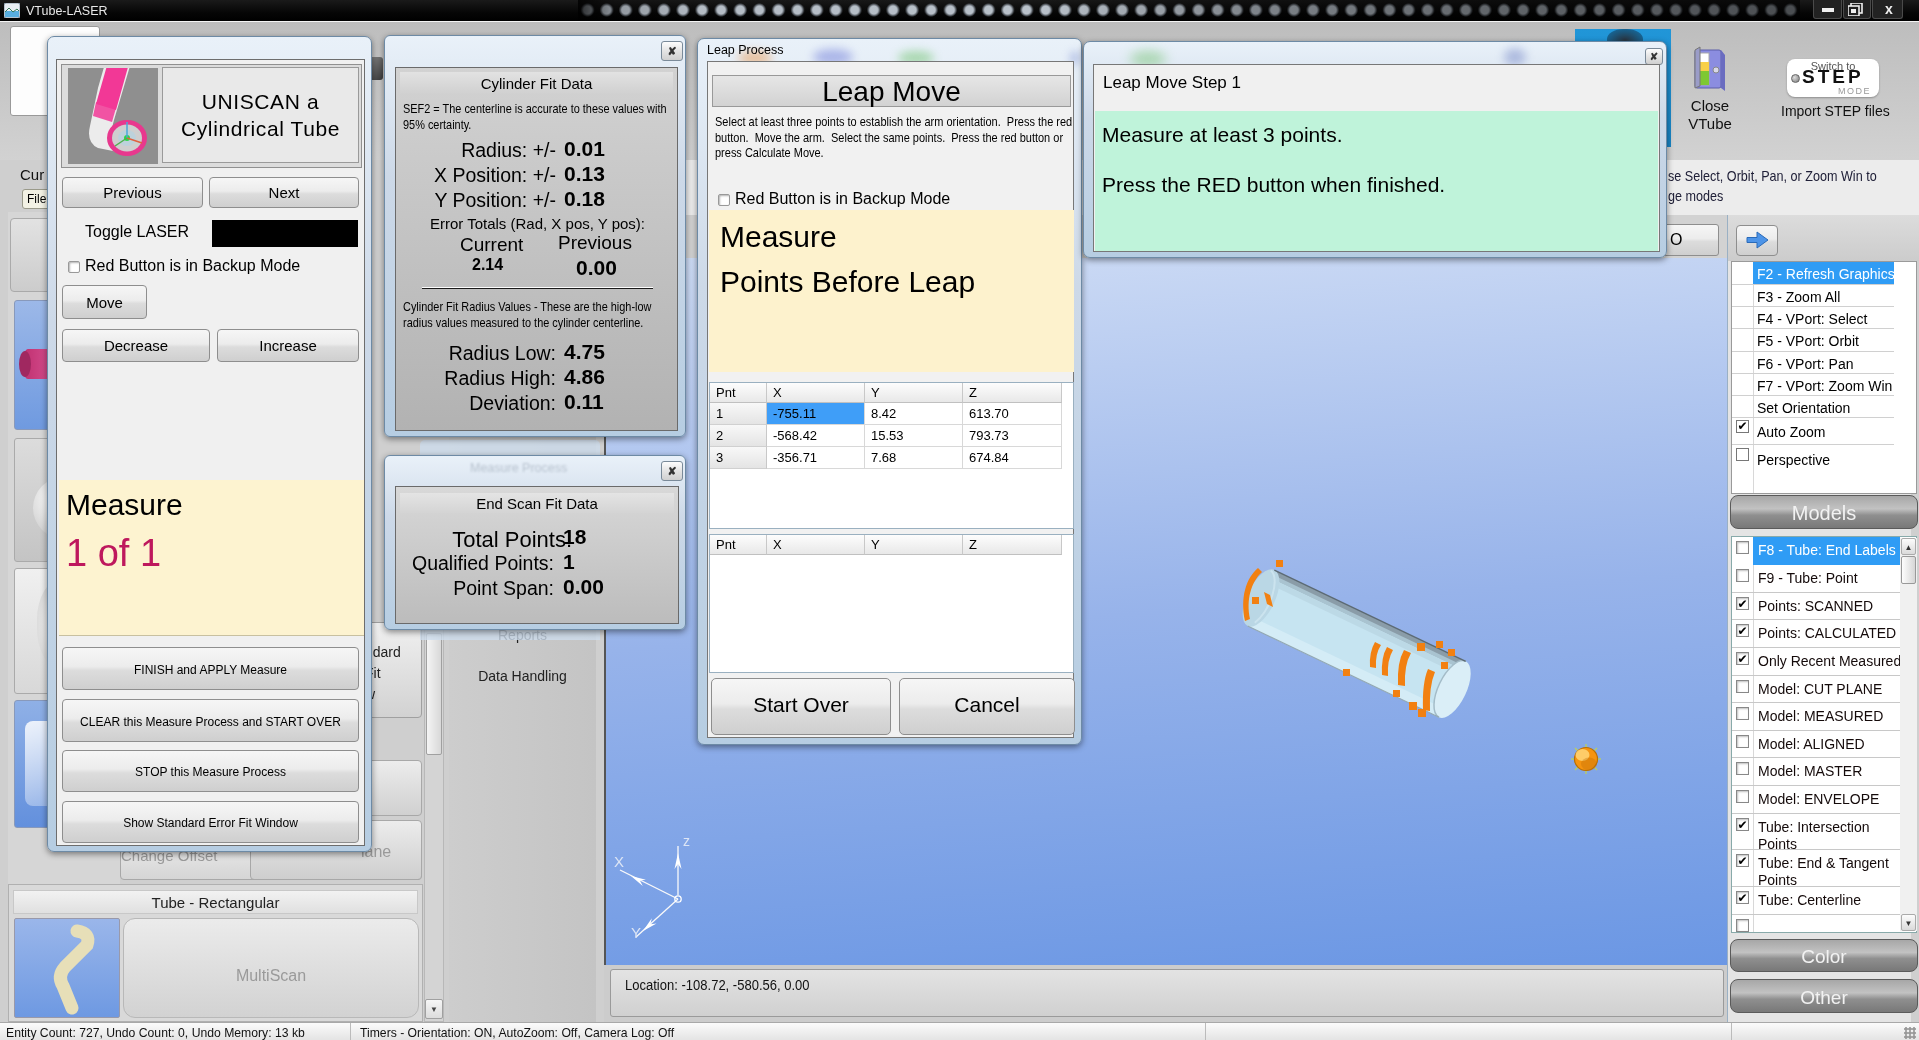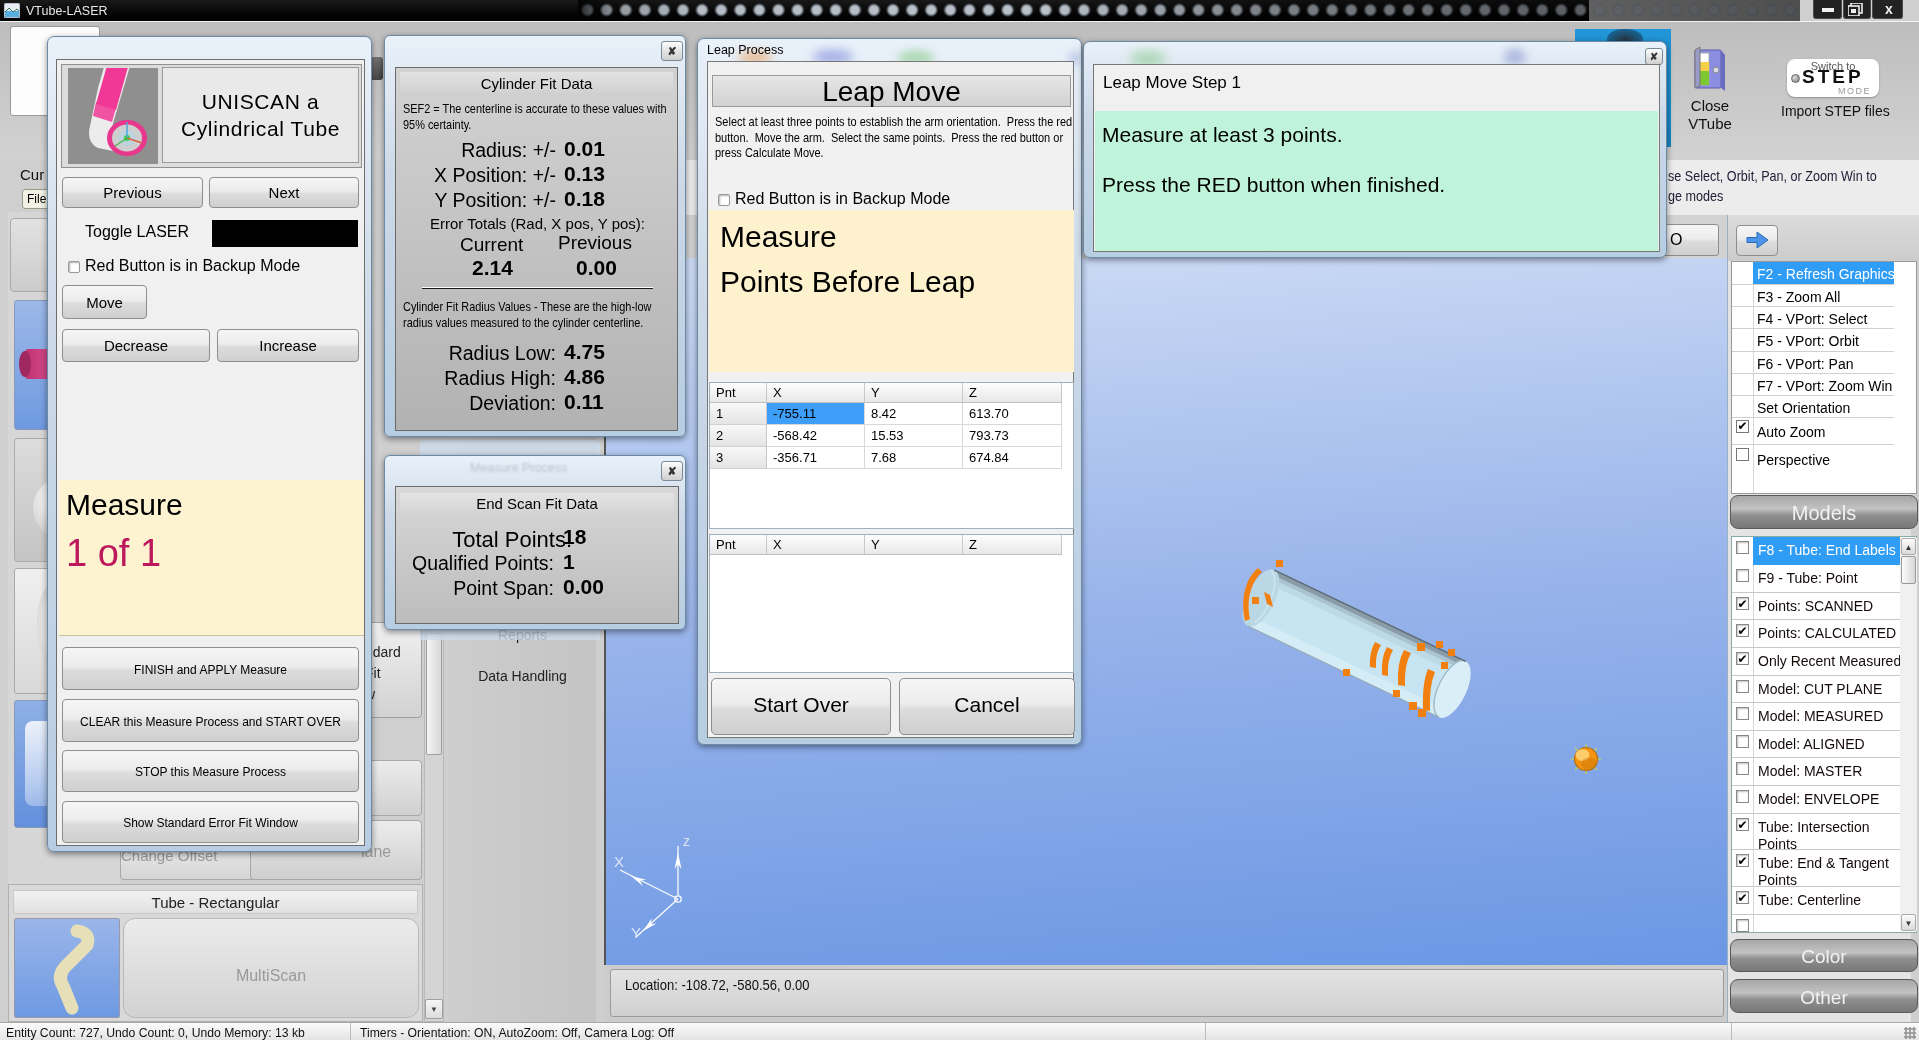--- a/index.html
+++ b/index.html
@@ -14,21 +14,21 @@
 .xbtn{background:linear-gradient(#fdfdfd,#e6e6e6 45%,#d0d0d0);border:1px solid #7a8a99;
 border-radius:3px;color:#333;text-align:center;font-weight:bold}
 .mrow{left:0px;width:168px;border-bottom:1px solid #c8c8c8;color:#140a0a;font-size:14px;padding:5px 0 0 26px;white-space:nowrap;overflow:hidden}
 .mchk{left:4px;width:13px;height:13px;background:#fff;border:1px solid #888;box-shadow:inset 1px 1px 2px rgba(0,0,0,.25);font-size:12px;line-height:12px;text-align:center;color:#000}
 .thead{top:0;height:20px;background:linear-gradient(#fdfdfd,#e8e8e8);border-right:1px solid #c8c8c8;border-bottom:1px solid #c0c0c0;font-size:13px;color:#000;padding:2px 0 0 6px}
 .trh{left:0;width:57px;height:22px;background:linear-gradient(#f8f8f8,#e4e4e4);border-right:1px solid #c8c8c8;border-bottom:1px solid #d0d0d0;font-size:13px;color:#000;padding:3px 0 0 6px}
 .tcell{height:22px;border-right:1px solid #d8d8d8;border-bottom:1px solid #d8d8d8;font-size:13px;color:#000;padding:3px 0 0 6px}
 </style></head>
 <body>
 
-<div class="abs" id="titlebar" style="left:0;top:0;width:1589px;height:21px;background:linear-gradient(#1a1a1a,#060606 60%,#000)">
+<div class="abs" id="titlebar" style="left:0;top:0;width:1919px;height:21px;background:linear-gradient(#1a1a1a,#060606 60%,#000)">
   <div class="abs" style="left:578px;top:0;width:1222px;height:21px;
     background-image:radial-gradient(circle 7px at 9.5px 10px,rgba(205,214,224,.95) 0 4px,rgba(170,182,196,.55) 5.5px,rgba(0,0,0,0) 7px);
     background-size:19.1px 21px;background-position:0 0"></div>
   <div class="abs" style="left:578px;top:0;width:1222px;height:21px;background:linear-gradient(90deg,rgba(0,0,0,.8) 0,rgba(0,0,0,.25) 3%,rgba(0,0,0,.08) 10%,rgba(0,0,0,.05) 38%,rgba(0,0,0,.35) 55%,rgba(0,0,0,.5) 75%,rgba(0,0,0,.62) 100%);"></div>
   <svg class="abs" style="left:4px;top:3px" width="16" height="15">
     <rect x="0" y="0" width="16" height="15" rx="2" fill="#e8eef4" stroke="#8899aa"></rect>
     <rect x="1" y="8" width="14" height="6" fill="#58aee0"></rect>
     <path d="M1 9 L5 5 L9 9 L13 6 L15 8" stroke="#3a7a5a" fill="none"></path>
   </svg>
   <div class="abs" style="left:26px;top:4px;color:#e8e8e8;font-size:12.5px">VTube-LASER</div>
@@ -336,21 +336,21 @@
   <div class="abs" style="left:7px;top:33px;font-size:13px;color:#000;line-height:16px;white-space:nowrap;transform:scaleX(.84);transform-origin:left top">SEF2 = The centerline is accurate to these values with<br>95% certainty.</div>
   <div class="abs" style="left:0px;top:71px;width:160px;text-align:right;font-size:19.5px;color:#000">Radius: +/-</div>
   <div class="abs" style="left:168px;top:69px;font-size:21px;font-weight:bold;color:#000">0.01</div>
   <div class="abs" style="left:0px;top:96px;width:160px;text-align:right;font-size:19.5px;color:#000">X Position: +/-</div>
   <div class="abs" style="left:168px;top:94px;font-size:21px;font-weight:bold;color:#000">0.13</div>
   <div class="abs" style="left:0px;top:121px;width:160px;text-align:right;font-size:19.5px;color:#000">Y Position: +/-</div>
   <div class="abs" style="left:168px;top:119px;font-size:21px;font-weight:bold;color:#000">0.18</div>
   <div class="abs" style="left:0px;top:147px;width:283px;text-align:center;font-size:15px;color:#000">Error Totals (Rad, X pos, Y pos):</div>
   <div class="abs" style="left:64px;top:166px;font-size:19px;color:#000">Current</div>
   <div class="abs" style="left:162px;top:164px;font-size:19px;color:#000">Previous</div>
-  <div class="abs" style="left:76px;top:188px;font-size:21px;font-weight:bold;color:#000">2.14</div>
+  <div class="abs" style="left:76px;top:188px;font-size:16px;font-weight:bold;color:#000">2.14</div>
   <div class="abs" style="left:180px;top:188px;font-size:21px;font-weight:bold;color:#000">0.00</div>
   <div class="abs" style="left:26px;top:219px;width:231px;height:2px;background:#fdfdfd;border-bottom:1.5px solid #1a1a1a"></div>
   <div class="abs" style="left:7px;top:231px;font-size:13px;color:#000;line-height:16px;white-space:nowrap;transform:scaleX(.84);transform-origin:left top">Cylinder Fit Radius Values - These are the high-low<br>radius values measured to the cylinder centerline.</div>
   <div class="abs" style="left:0px;top:274px;width:160px;text-align:right;font-size:19.5px;color:#000">Radius Low:</div>
   <div class="abs" style="left:168px;top:272px;font-size:21px;font-weight:bold;color:#000">4.75</div>
   <div class="abs" style="left:0px;top:299px;width:160px;text-align:right;font-size:19.5px;color:#000">Radius High:</div>
   <div class="abs" style="left:168px;top:297px;font-size:21px;font-weight:bold;color:#000">4.86</div>
   <div class="abs" style="left:0px;top:324px;width:160px;text-align:right;font-size:19.5px;color:#000">Deviation:</div>
   <div class="abs" style="left:168px;top:322px;font-size:21px;font-weight:bold;color:#000">0.11</div>
  </div>

